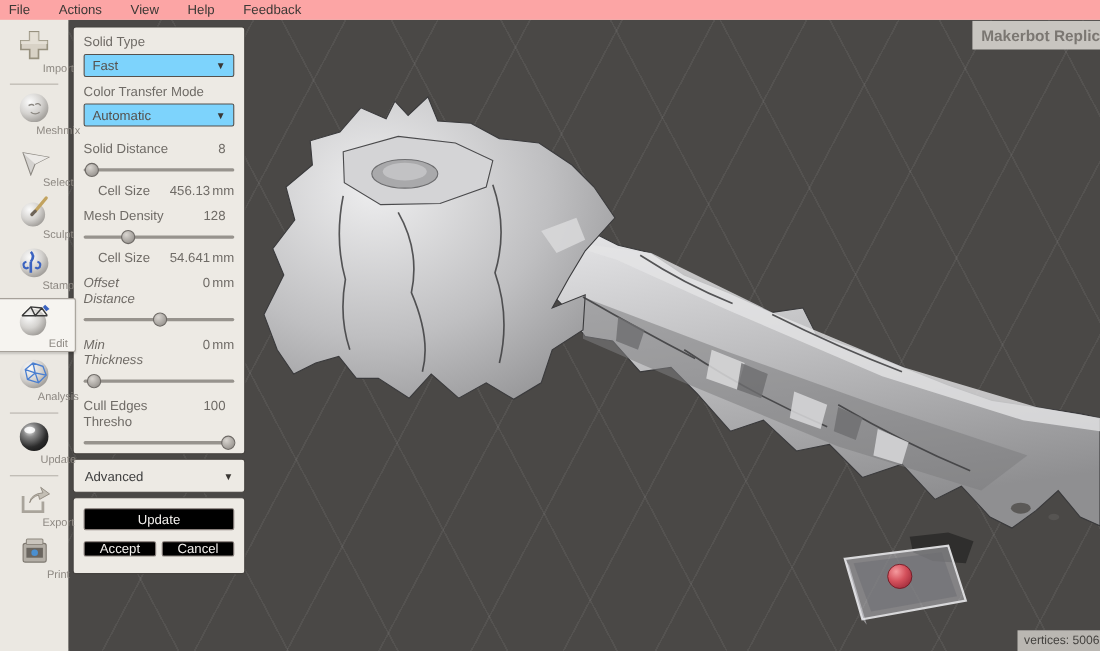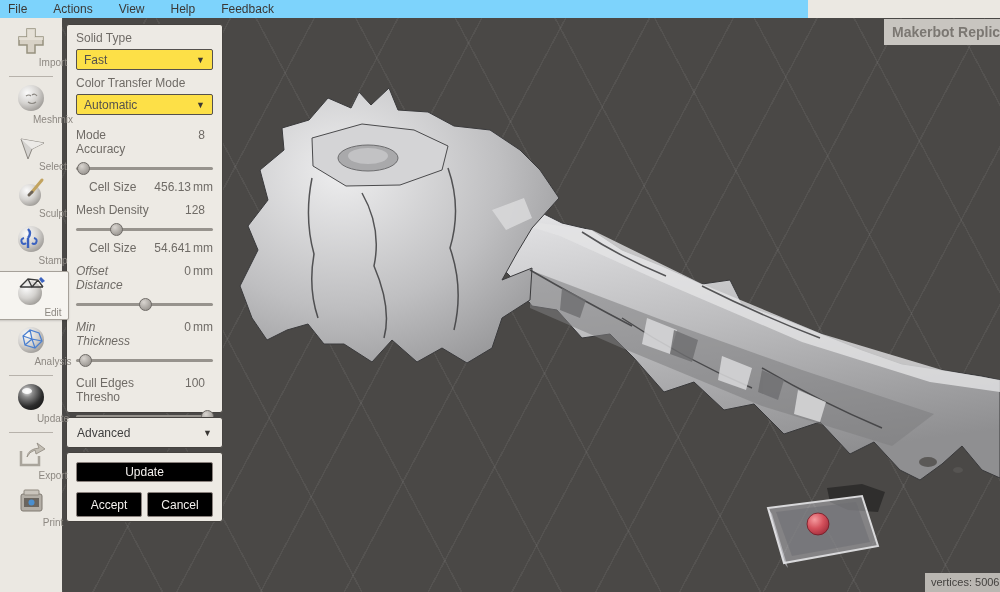--- a/index.html
+++ b/index.html
@@ -1,21 +1,21 @@
 <!DOCTYPE html>
 <html><head>
 <meta charset="utf-8">
 <style>
   * { margin:0; padding:0; box-sizing:border-box; }
   html,body { width:1000px; height:592px; overflow:hidden; font-family:"Liberation Sans",sans-serif; background:#ebe8e2; }
   .stage { position:relative; width:1000px; height:592px; overflow:hidden; }
 
   
-  .menubar { position:absolute; top:0; left:0; width:808px; height:18px;
-    background:#7dd3fc; display:flex; align-items:center; padding-left:8px; z-index:30; }
+  .menubar { position:absolute; top:0; left:0; width:1000px; height:18px;
+    background:#fca5a5; display:flex; align-items:center; padding-left:8px; z-index:30; }
   .menubar .mitem { font-size:12px; color:#3b3835; margin-right:26px; cursor:default; }
 
   
   .viewport { position:absolute; left:62px; top:18px; width:938px; height:574px;
     background:
       repeating-linear-gradient(118deg, rgba(255,255,255,0.055) 0 1.5px, transparent 1.5px 74px),
       repeating-linear-gradient(62deg, rgba(255,255,255,0.055) 0 1.5px, transparent 1.5px 88px),
       #4a4846; }
   .viewport svg.scene { position:absolute; left:0; top:0; }
 
@@ -32,21 +32,21 @@
   .panelbox { position:absolute; background:#edeae4; border:1px solid #45423f; border-radius:3px; z-index:20; }
   .panel-main { left:66px; top:24px; width:157px; height:389px; padding:0 9px; }
   .panel-adv  { left:66px; top:417px; width:157px; height:31px; display:flex; align-items:center; padding:0 10px; }
   .panel-btns { left:66px; top:452px; width:157px; height:70px; padding:9px 9px; }
 
   .phead { display:flex; align-items:center; height:29px; border-bottom:1px solid #55524e; margin:0 -9px; padding:0 9px; }
   .phead .ptitle { font-size:13px; color:#6f6b66; margin-left:9px; flex:1; }
   .gear { font-size:14px; color:#4c4946; line-height:1; cursor:pointer; }
 
   .flabel { font-size:12px; color:#6f6b66; margin-top:6px; }
-  .dropdown { height:21px; background:#fde047; border:1px solid #55514d; border-radius:2px;
+  .dropdown { height:21px; background:#7dd3fc; border:1px solid #55514d; border-radius:2px;
     display:flex; align-items:center; padding:0 7px; margin-top:4px; cursor:pointer; }
   .dropdown .dval { font-size:12px; color:#55514d; flex:1; }
   .caret { font-size:9px; color:#3a3734; }
 
   .prow { display:flex; align-items:baseline; font-size:12px; color:#6f6b66; margin-top:9px; }
   .prow .plabel { flex:1; }
   .prow .pval { width:52px; text-align:right; }
   .prow .punit { width:22px; text-align:right; }
   .prow .punit.narrow { width:8px; }
   .prow.sub { margin-top:5px; }
@@ -58,21 +58,21 @@
   .slider .handle { position:absolute; top:0; width:13px; height:13px; border-radius:50%;
     background:radial-gradient(circle at 35% 30%, #d9d5d0, #a5a19c 65%, #8b8783);
     border:1px solid #6e6a66; }
 
   .adv-label { font-size:12px; color:#404040; flex:1; }
 
   .btn { background:#000000; border:1px solid #8a817d; border-radius:2px; color:#f3f0ed;
     font-size:12px; display:flex; align-items:center; justify-content:center; cursor:pointer; }
   .btn-update { width:100%; height:20px; }
   .btn-row { display:flex; justify-content:space-between; margin-top:10px; }
-  .btn-half { width:66px; height:25px; }
+  .btn-half { width:66px; height:14px; }
 
   
   .printer-badge { position:absolute; left:884px; top:19px; width:150px; height:26px;
     background:#c8c5c0; color:#7b7772; font-size:14px; font-weight:bold;
     line-height:26px; padding-left:8px; z-index:15; white-space:nowrap; overflow:hidden; }
   .status-badge { position:absolute; left:925px; top:573px; width:90px; height:19px;
     background:#bab7b2; color:#44423f; font-size:11px; line-height:19px; padding-left:6px;
     z-index:15; white-space:nowrap; overflow:hidden; }
 </style>
 </head>
@@ -273,21 +273,21 @@
       <span class="caret">▼</span>
     </div>
 
     <div class="flabel">Color Transfer Mode</div>
     <div class="dropdown">
       <span class="dval">Automatic</span>
       <span class="caret">▼</span>
     </div>
 
     <div class="prow" style="margin-top:13px;">
-      <span class="plabel">Mode Accuracy</span>
+      <span class="plabel">Solid Distance</span>
       <span class="pval">8</span>
         <span class="punit narrow"></span>
     </div>
     <div class="slider">
       <div class="track"></div>
       <div class="handle" style="left: calc(6% - 7px);"></div>
     </div>
     <div class="prow sub">
       <span class="plabel">Cell Size</span>
       <span class="pval">456.13</span>

